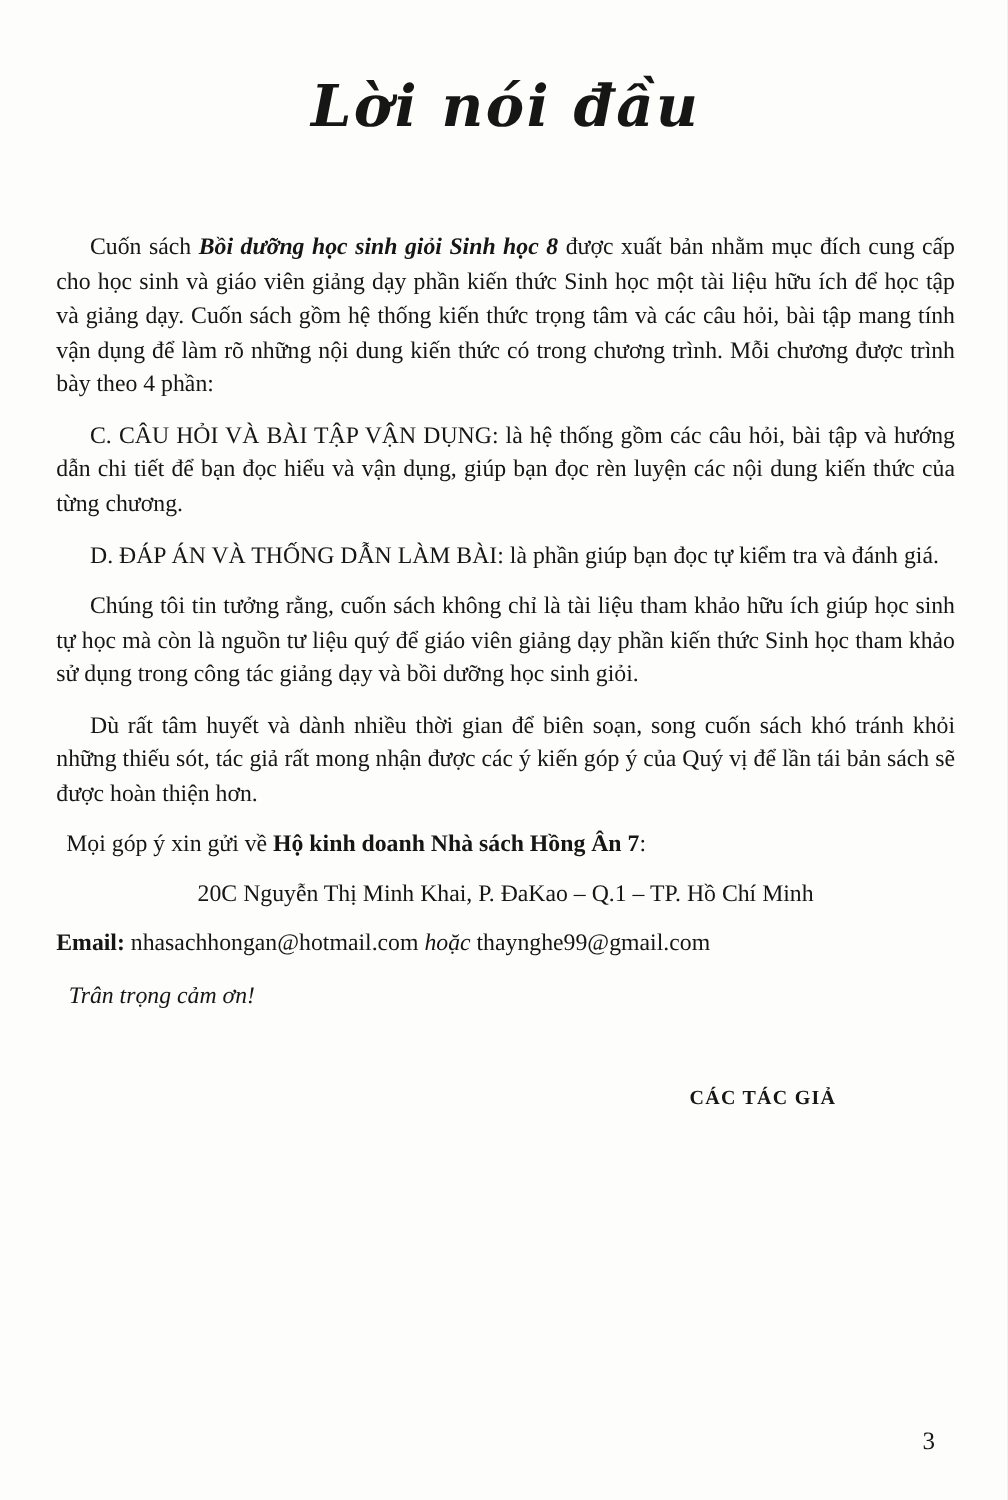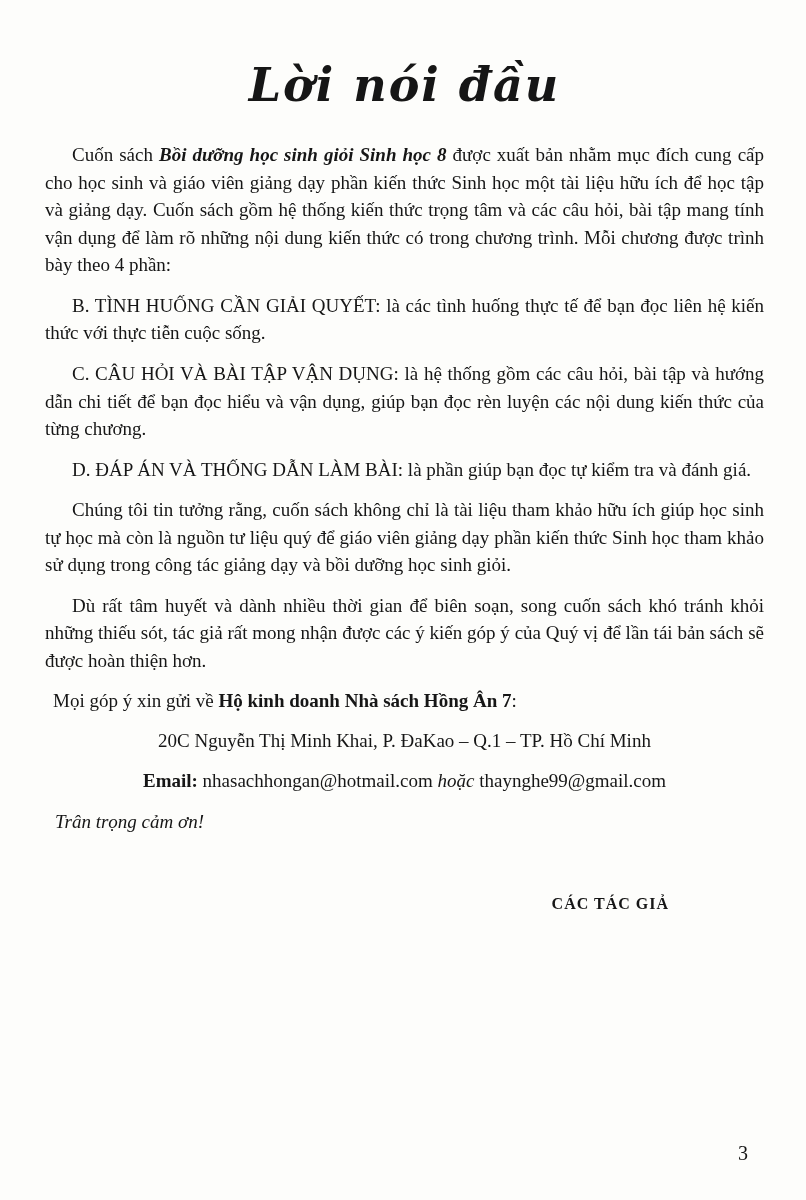--- a/index.html
+++ b/index.html
@@ -21,42 +21,42 @@
     box-sizing: border-box;
     padding: 48px 42px 0 45px;
   }
   .doc-title {
     text-align: center;
     font-family: "DejaVu Serif", serif;
     font-style: italic;
     font-weight: bold;
     font-size: 46px;
     line-height: 1.2;
-    margin: 10px 0 28px 0;
+    margin: 10px 0 71px 0;
     letter-spacing: 2px;
   }
   p.body-par {
     margin: 0 0 13px 0;
     text-align: justify;
     text-indent: 27px;
   }
   .bold-italic { font-weight: bold; font-style: italic; }
   .bold { font-weight: bold; }
   .italic { font-style: italic; }
   p.feedback-par {
     margin: 10px 0 12px 0;
     text-indent: 8px;
   }
   p.address-line {
     margin: 2px 0 12px 0;
     text-align: center;
   }
   p.email-line {
     margin: 2px 0 14px 0;
-    text-align: center;
+    text-align: left;
   }
   p.thanks-line {
     margin: 8px 0 0 0;
     text-indent: 10px;
     font-style: italic;
   }
   .signature-line {
     margin-top: 56px;
     text-align: right;
     padding-right: 95px;
@@ -74,21 +74,20 @@
 </head>
 <body>
 
 <div class="page">
 
   <h1 class="doc-title">Lời nói đầu</h1>
 
   <p class="body-par"><span>Cuốn sách </span><span class="bold-italic">Bồi dưỡng học sinh giỏi Sinh học 8</span><span> được xuất bản nhằm mục đích cung cấp cho học sinh và giáo viên giảng dạy phần kiến thức Sinh học một tài liệu hữu ích để học tập và giảng dạy. Cuốn sách gồm hệ thống kiến thức trọng tâm và các câu hỏi, bài tập mang tính vận dụng để làm rõ những nội dung kiến thức có trong chương trình. Mỗi chương được trình bày theo 4 phần:</span></p>
 
 
-  <p class="body-par"><span>B. TÌNH HUỐNG CẦN GIẢI QUYẾT:</span><span> là các tình huống thực tế để bạn đọc liên hệ kiến thức với thực tiễn cuộc sống.</span></p>
 
   <p class="body-par"><span>C. CÂU HỎI VÀ BÀI TẬP VẬN DỤNG:</span><span> là hệ thống gồm các câu hỏi, bài tập và hướng dẫn chi tiết để bạn đọc hiểu và vận dụng, giúp bạn đọc rèn luyện các nội dung kiến thức của từng chương.</span></p>
 
   <p class="body-par"><span>D. ĐÁP ÁN VÀ THỐNG DẪN LÀM BÀI:</span><span> là phần giúp bạn đọc tự kiểm tra và đánh giá.</span></p>
 
   <p class="body-par"><span>Chúng tôi tin tưởng rằng, cuốn sách không chỉ là tài liệu tham khảo hữu ích giúp học sinh tự học mà còn là nguồn tư liệu quý để giáo viên giảng dạy phần kiến thức Sinh học tham khảo sử dụng trong công tác giảng dạy và bồi dưỡng học sinh giỏi.</span></p>
 
   <p class="body-par"><span>Dù rất tâm huyết và dành nhiều thời gian để biên soạn, song cuốn sách khó tránh khỏi những thiếu sót, tác giả rất mong nhận được các ý kiến góp ý của Quý vị để lần tái bản sách sẽ được hoàn thiện hơn.</span></p>
 
   <p class="feedback-par"><span>Mọi góp ý xin gửi về </span><span class="bold">Hộ kinh doanh Nhà sách Hồng Ân 7</span><span>:</span></p>

